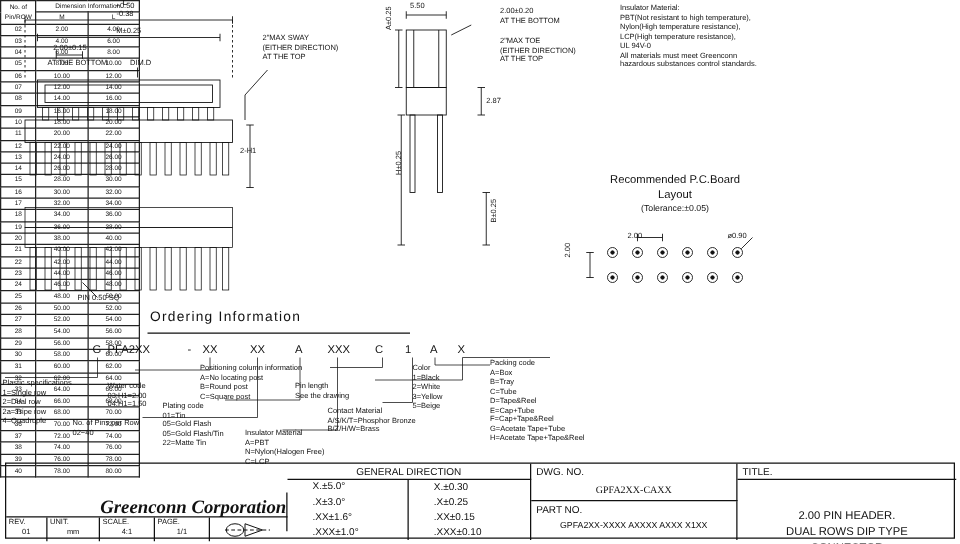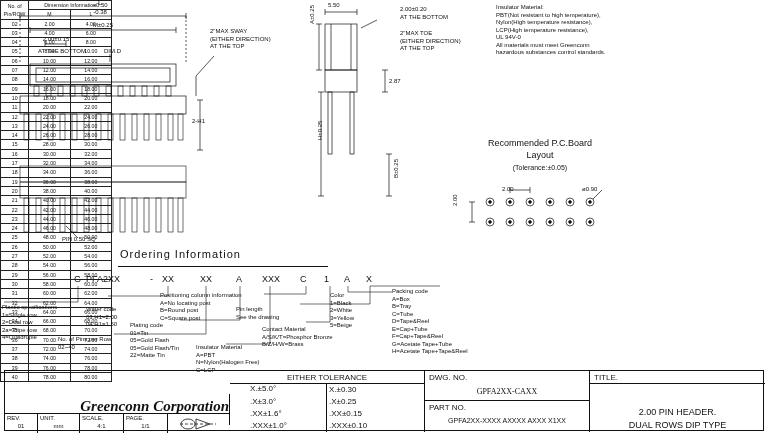--- a/index.html
+++ b/index.html
@@ -550,31 +550,31 @@
 H=Acetate Tape+Tape&amp;Reel</div>
   </div>
 
   <div id="titleblock">
 
     <div class="tb-cell tb-border-r" style="left:0;top:23px;width:225px;height:31px;text-align:right;">
       <div class="company" style="font-size:15px;padding:4px 0 0 8px;">Greenconn Corporation</div>
     </div>
 
     <div class="tb-cell tb-border-r tb-border-b" style="left:225px;top:0;width:195px;height:13px;">
-      <div class="t8 ctr" style="padding-top:2px;">EITHER TOLERANCE</div>
+      <div class="t8 ctr" style="padding-top:2px;">GENERAL DIRECTION</div>
     </div>
 
     <div class="tb-cell tb-border-r" style="left:225px;top:13px;width:195px;height:48px;">
       <div style="position:absolute;left:0;top:0;width:97px;height:48px;border-right:1px solid #111;box-sizing:border-box;">
         <div class="t8" style="position:absolute;left:20px;top:0;">X.±5.0°</div>
         <div class="t8" style="position:absolute;left:20px;top:13px;">.X±3.0°</div>
         <div class="t8" style="position:absolute;left:20px;top:25px;">.XX±1.6°</div>
         <div class="t8" style="position:absolute;left:20px;top:37px;">.XXX±1.0°</div>
       </div>
-      <div style="position:absolute;left:79px;top:0;width:98px;height:48px;">
+      <div style="position:absolute;left:97px;top:0;width:98px;height:48px;">
         <div class="t8" style="position:absolute;left:20px;top:1px;">X.±0.30</div>
         <div class="t8" style="position:absolute;left:20px;top:13px;">.X±0.25</div>
         <div class="t8" style="position:absolute;left:20px;top:25px;">.XX±0.15</div>
         <div class="t8" style="position:absolute;left:20px;top:37px;">.XXX±0.10</div>
       </div>
     </div>
 
     <div class="tb-cell tb-border-r tb-border-b" style="left:420px;top:0;width:165px;height:30px;">
       <div class="t8" style="padding:2px 0 0 4px;">DWG. NO.</div>
       <div class="t8 ctr" style="padding-top:4px;font-family:Liberation Serif, serif;">GPFA2XX-CAXX</div>

